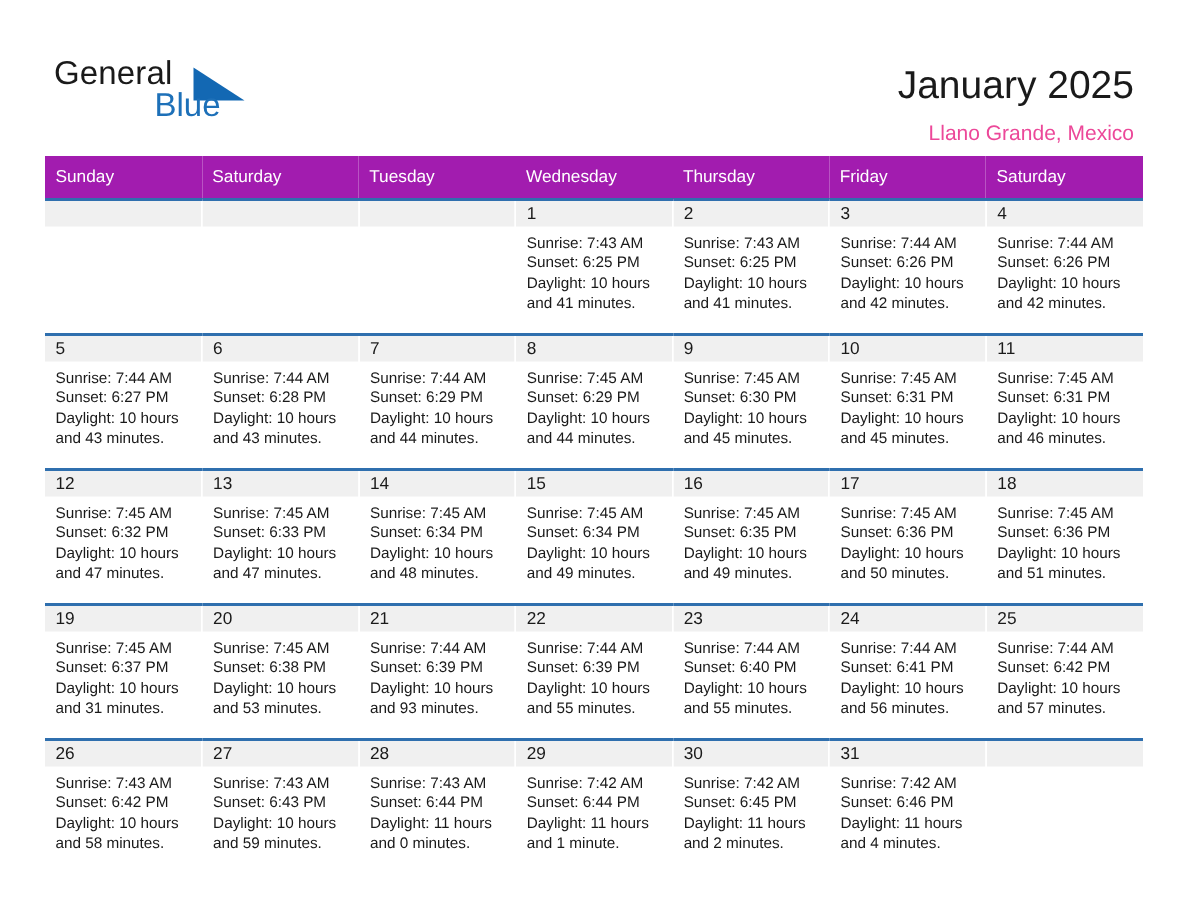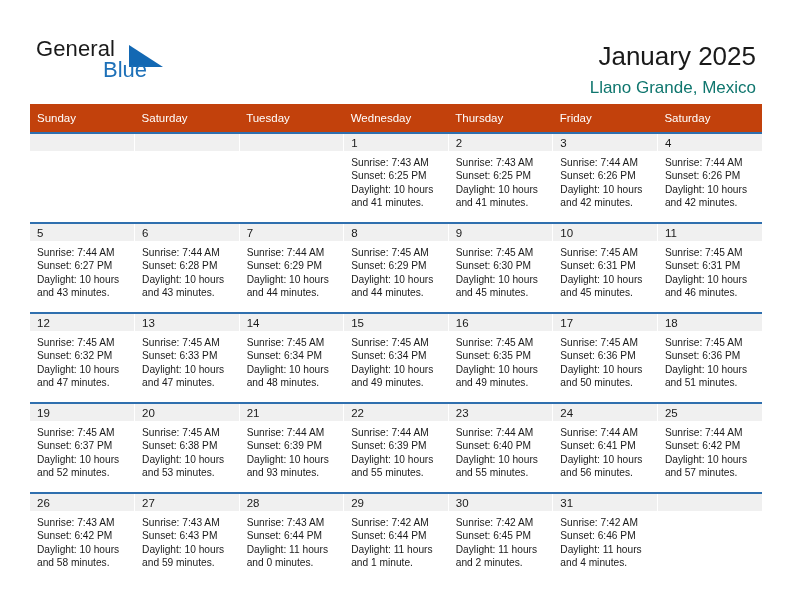--- a/index.html
+++ b/index.html
@@ -71,38 +71,38 @@
     margin-top: 12px;
   }
   .cal-title {
     font-size: 26px;
     font-weight: normal;
     color: #1a1a1a;
     line-height: 32px;
     white-space: nowrap;
   }
   .cal-subtitle {
-    font-size: 17px;
-    color: #0f766e;
+    font-size: 14px;
+    color: #ec4899;
     line-height: 20px;
     margin-top: 6px;
     white-space: nowrap;
   }
 
   
   .calendar {
     position: absolute;
     left: 30px;
     top: 104px;
     width: 732px;
     border-collapse: collapse;
     table-layout: fixed;
   }
   .calendar th {
-    background: #c2410c;
+    background: #a21caf;
     color: #ffffff;
     font-weight: normal;
     font-size: 11.5px;
     text-align: left;
     padding: 5px 0 5px 7px;
     height: 18px;
     border: none;
     margin-left: 32px;
   }
   .week-row td {
@@ -344,21 +344,21 @@
             </div>
           </td>
         </tr>
         <tr class="week-row">
           <td>
             <div class="daynum-band">19</div>
             <div class="cell-body">
               <div>Sunrise: 7:45 AM</div>
               <div>Sunset: 6:37 PM</div>
               <div>Daylight: 10 hours</div>
-              <div>and 52 minutes.</div>
+              <div>and 31 minutes.</div>
             </div>
           </td>
           <td>
             <div class="daynum-band">20</div>
             <div class="cell-body">
               <div>Sunrise: 7:45 AM</div>
               <div>Sunset: 6:38 PM</div>
               <div>Daylight: 10 hours</div>
               <div>and 53 minutes.</div>
             </div>

